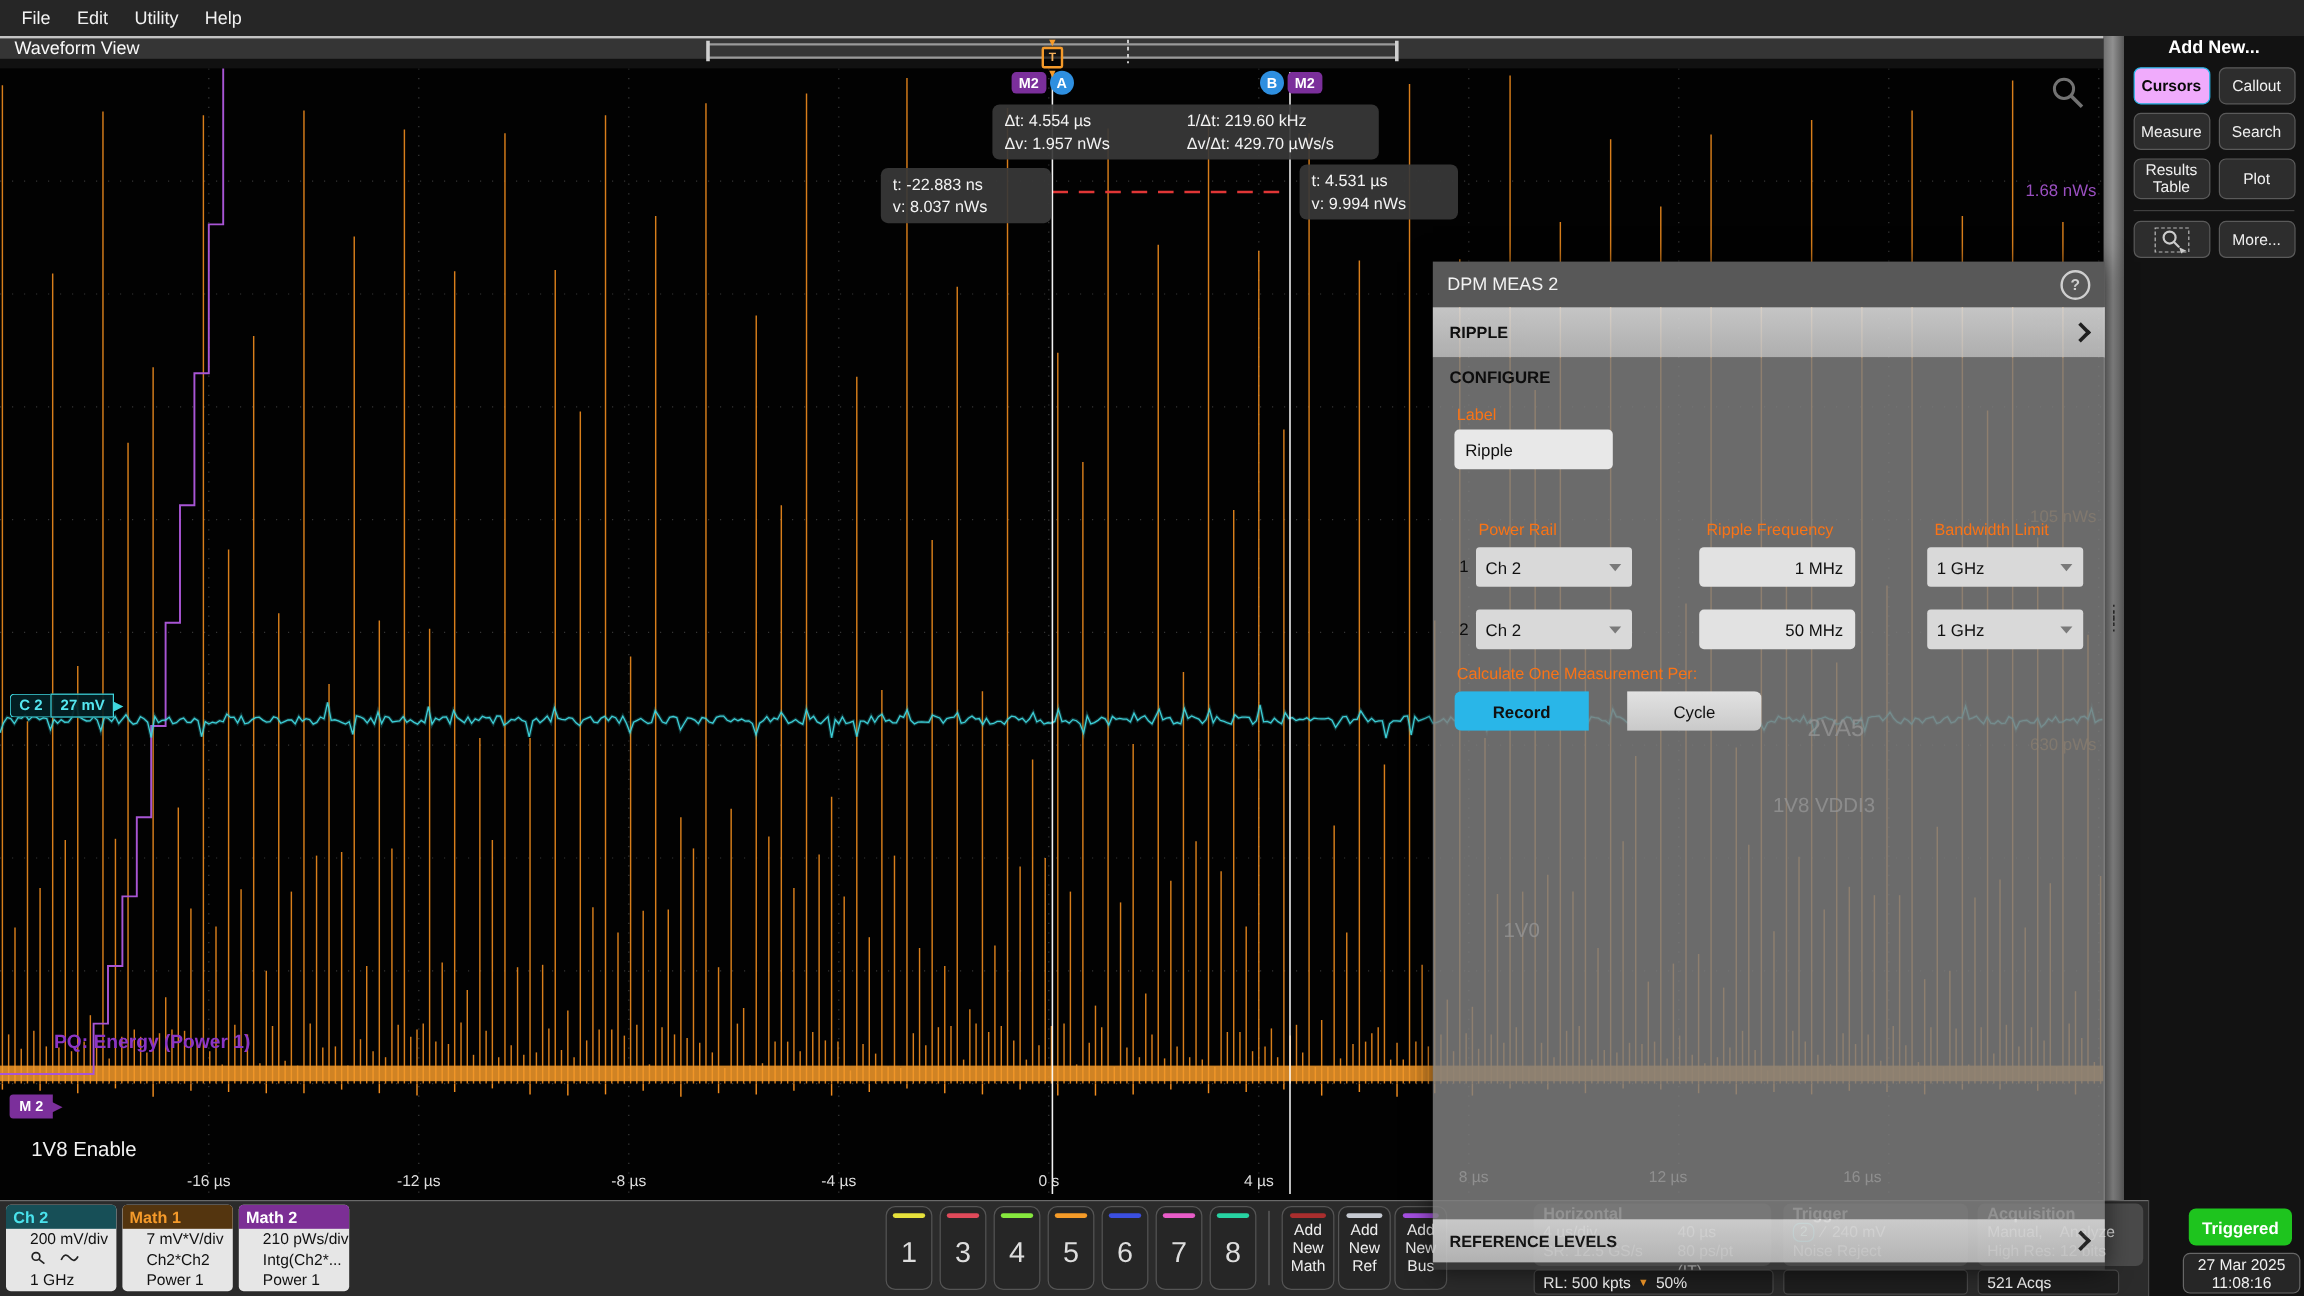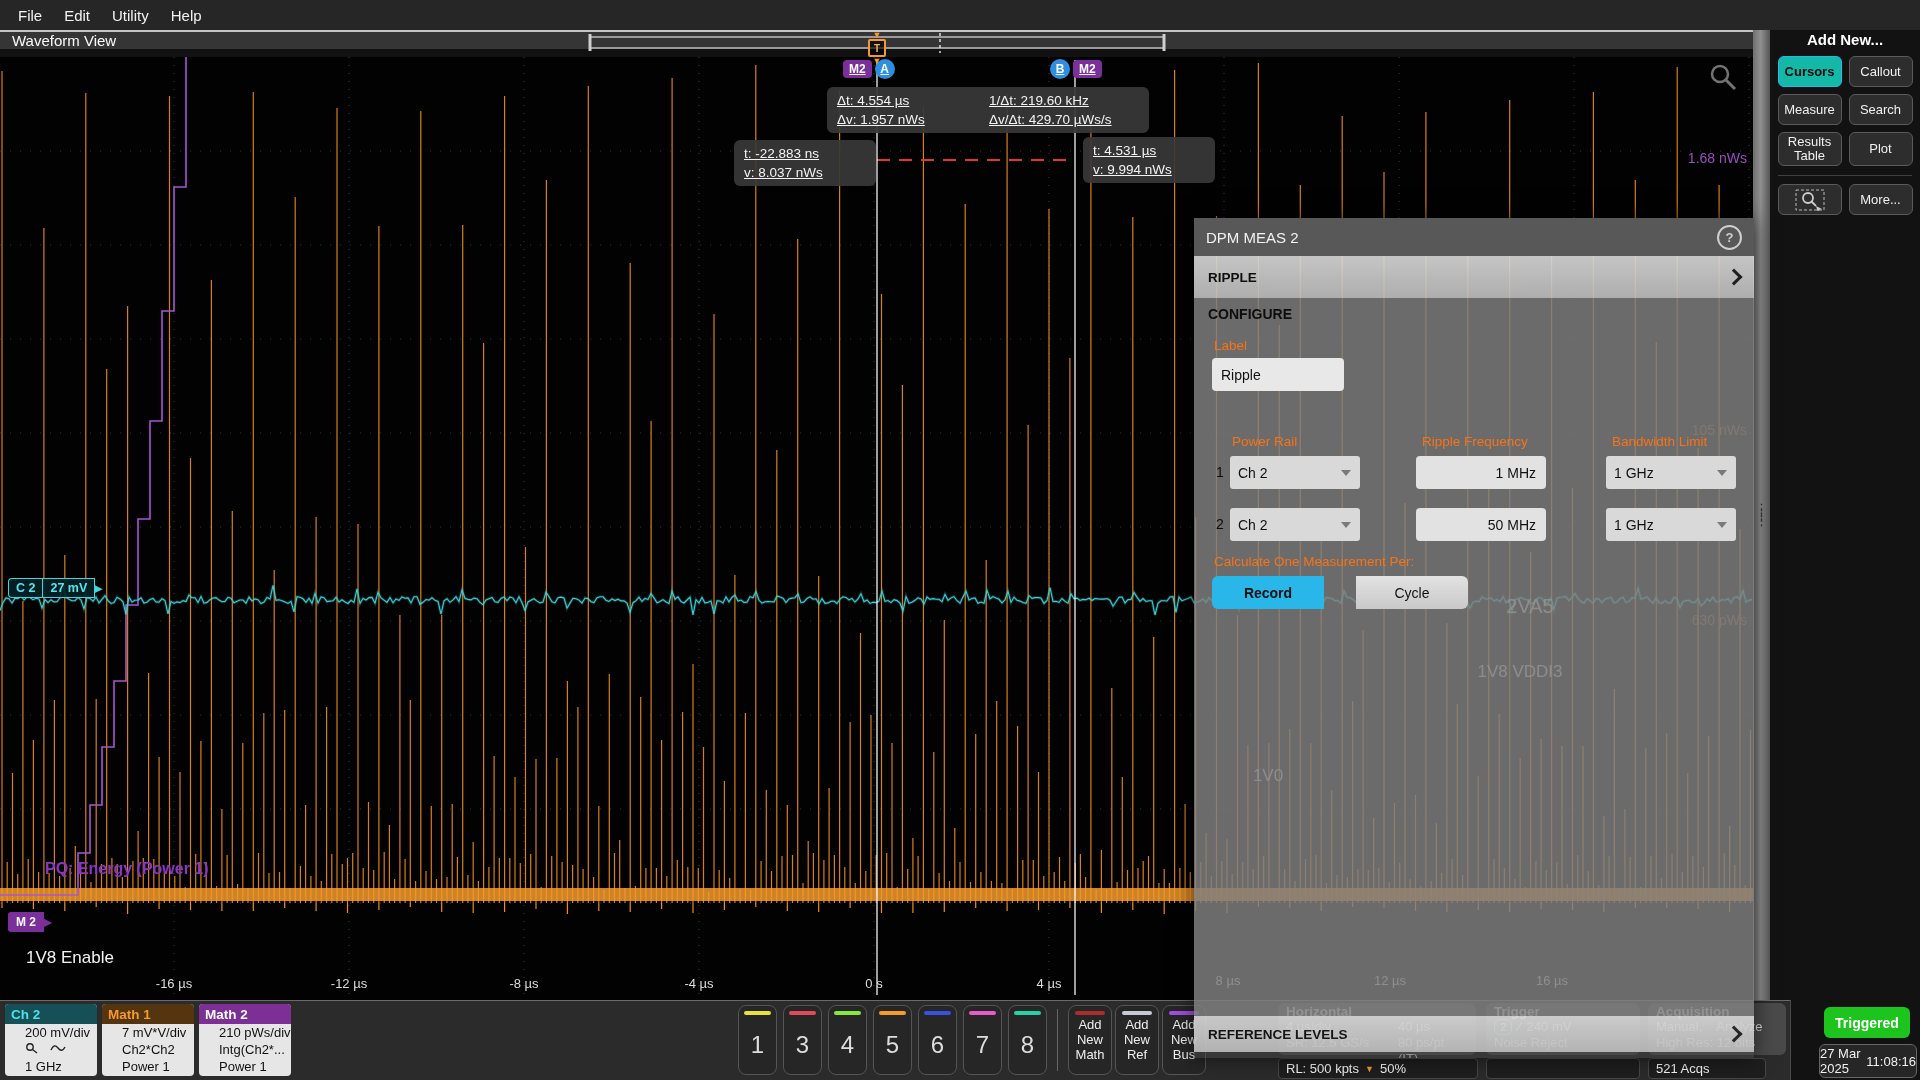--- a/index.html
+++ b/index.html
@@ -18,21 +18,21 @@
   
   .zbracket{position:absolute;left:588px;top:33px;width:578px;height:20px;z-index:4;}
   
   .tmark{position:absolute;left:866px;top:31px;width:22px;display:flex;flex-direction:column;align-items:center;z-index:5;}
   .tmark .tri{color:#f59a2a;font-size:9px;line-height:8px;}
   .tmark .tbox{width:14px;height:14px;border:2px solid #f59a2a;background:rgba(0,0,0,.65);color:#f5b05a;
                font-size:10px;font-weight:bold;display:flex;align-items:center;justify-content:center;border-radius:2px;}
   
   .gmag{position:absolute;left:1708px;top:62px;z-index:4;opacity:.8;}
   
-  .ovl{position:absolute;z-index:4;text-decoration:underline;}
+  .ovl{position:absolute;z-index:4;}
   .m2badge{background:#7b2f9b;color:#fff;font-size:12px;font-weight:bold;padding:2px 6px;border-radius:4px;line-height:14px;}
   .circ{width:20px;height:20px;border-radius:50%;background:#2e8fe0;color:#fff;font-size:12px;font-weight:bold;
         display:flex;align-items:center;justify-content:center;}
   .badgegrp{display:flex;gap:3px;align-items:center;}
   .cbox{background:rgba(56,56,56,.93);border-radius:6px;color:#f3f3f3;font-size:13.5px;line-height:19px;padding:4px 10px;}
   .dgrid{display:grid;grid-template-columns:152px auto;}
   .pqlabel{position:absolute;left:45px;top:860px;font-size:16px;font-weight:bold;color:#8b35c5;z-index:2;}
   .envlabel{position:absolute;left:26px;top:948px;font-size:17px;color:#f2f2f2;z-index:4;}
   .c2badge{position:absolute;left:8px;top:578px;display:flex;align-items:center;z-index:4;}
   .c2badge .bx{background:rgba(3,33,37,.92);border:1.5px solid #3fd6de;color:#55e6f0;font-size:12.5px;
@@ -48,30 +48,30 @@
             display:flex;align-items:center;justify-content:center;}
   .splitter .dots{color:#2e2e2e;font-size:13px;letter-spacing:0;line-height:6px;text-align:center;}
   
   .sidebar{position:absolute;left:1770px;top:0;width:150px;height:1000px;background:#121212;z-index:2;box-sizing:border-box;}
   .logo{text-align:center;font-size:21px;font-weight:bold;color:#fff;letter-spacing:.5px;padding-top:3px;font-style:italic;}
   .addnew{text-align:center;font-size:15px;font-weight:bold;color:#fff;margin-top:4px;}
   .sbgrid{display:grid;grid-template-columns:64px 64px;gap:7px;justify-content:center;margin-top:8px;}
   .sbtn{background:#2d2d2d;border:1px solid #5a5a5a;border-radius:6px;color:#f0f0f0;font-size:13px;
         min-height:31px;display:flex;align-items:center;justify-content:center;text-align:center;line-height:14px;
         padding:2px;box-sizing:border-box;cursor:default;}
-  .sbtn.active{background:#14b8a6;border-color:#29b6e8;color:#0a0a0a;font-weight:bold;}
+  .sbtn.active{background:#f0abfc;border-color:#29b6e8;color:#0a0a0a;font-weight:bold;}
   .sdiv{border-top:1px solid #3f3f3f;margin:9px 8px 0 8px;}
   .iconrow{display:grid;grid-template-columns:64px 64px;gap:7px;justify-content:center;margin-top:8px;}
   
   .statuszone{position:absolute;left:1790px;top:1000px;width:130px;height:80px;background:#121212;
               border-left:1px solid #4a4a4a;z-index:3;}
   .trigbtn{position:absolute;left:33px;top:7px;width:86px;height:31px;background:#1ec41e;border-radius:6px;
            color:#fff;font-weight:bold;font-size:14px;display:flex;align-items:center;justify-content:center;}
   .datebox{position:absolute;left:28px;top:44px;width:96px;height:32px;background:#262626;border:1px solid #666;
-           border-radius:6px;color:#f0f0f0;font-size:13px;line-height:15px;display:flex;flex-direction:row;
+           border-radius:6px;color:#f0f0f0;font-size:13px;line-height:15px;display:flex;flex-direction:column;
            align-items:center;justify-content:center;}
   
   .bottombar{position:absolute;left:0;top:1000px;width:1790px;height:80px;background:#2b2b2b;
              border-top:1px solid #6a6a6a;box-sizing:border-box;z-index:3;}
   .chcard{position:absolute;top:3px;width:92px;height:72px;border-radius:4px;overflow:hidden;background:#e6e6e6;
           font-size:13px;color:#111;}
   .chcard .hd{height:20px;display:flex;align-items:center;padding-left:6px;font-weight:bold;font-size:13.5px;}
   .chcard .rw{padding-left:20px;line-height:17px;white-space:nowrap;}
   .chcard.c0 .hd{background:#174f57;color:#49e2ec;}
   .chcard.c1 .hd{background:#54350f;color:#f59a2a;}

